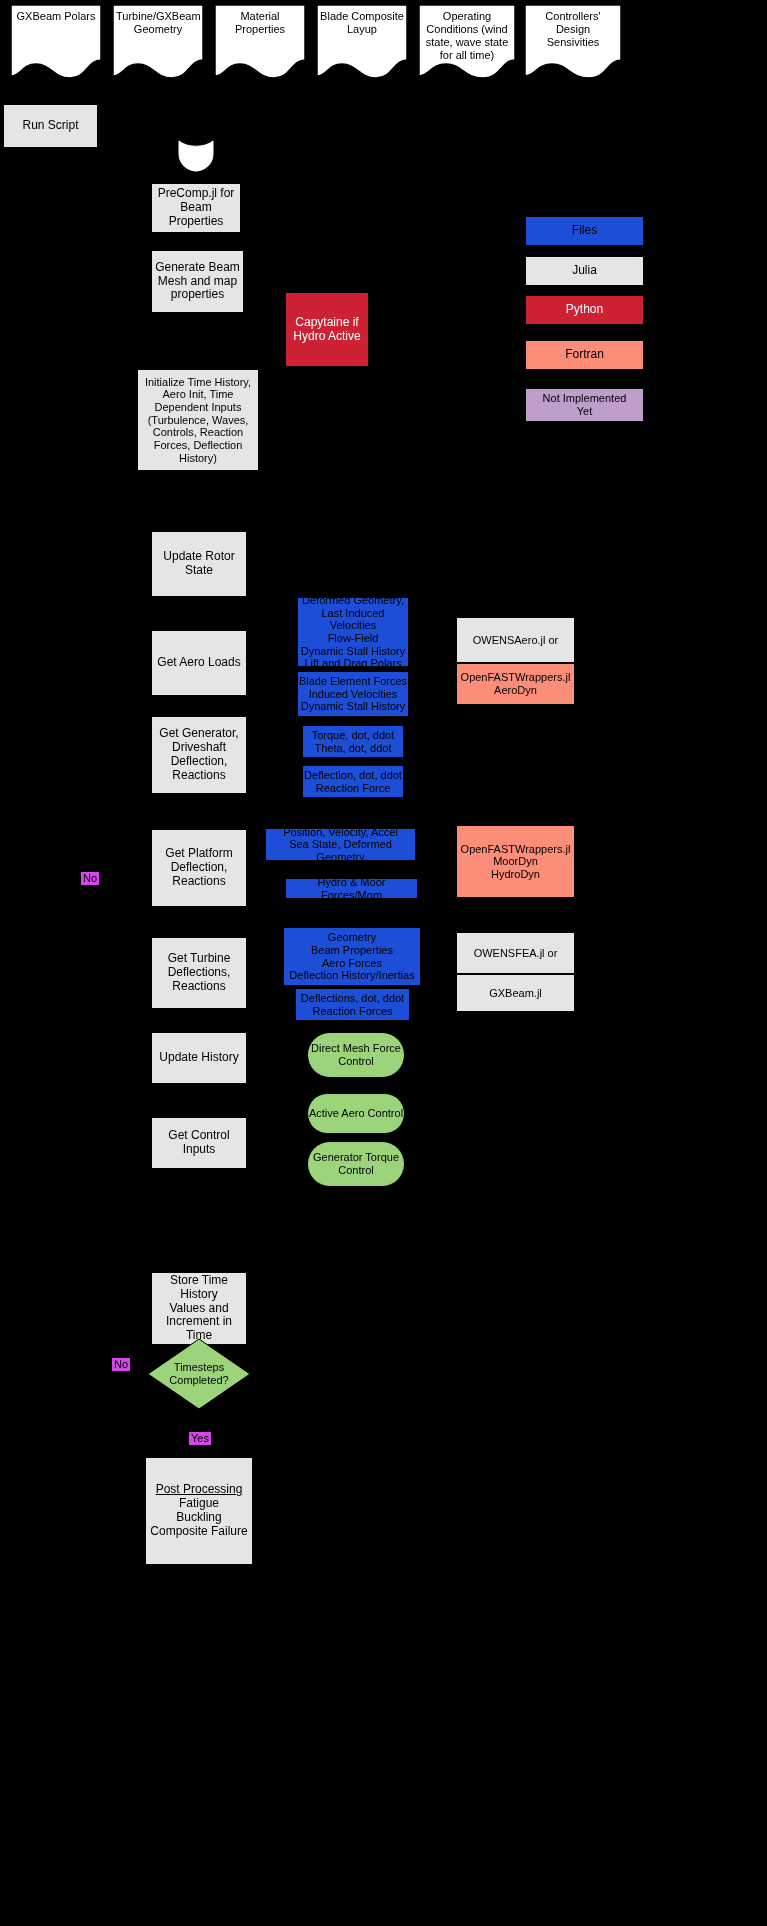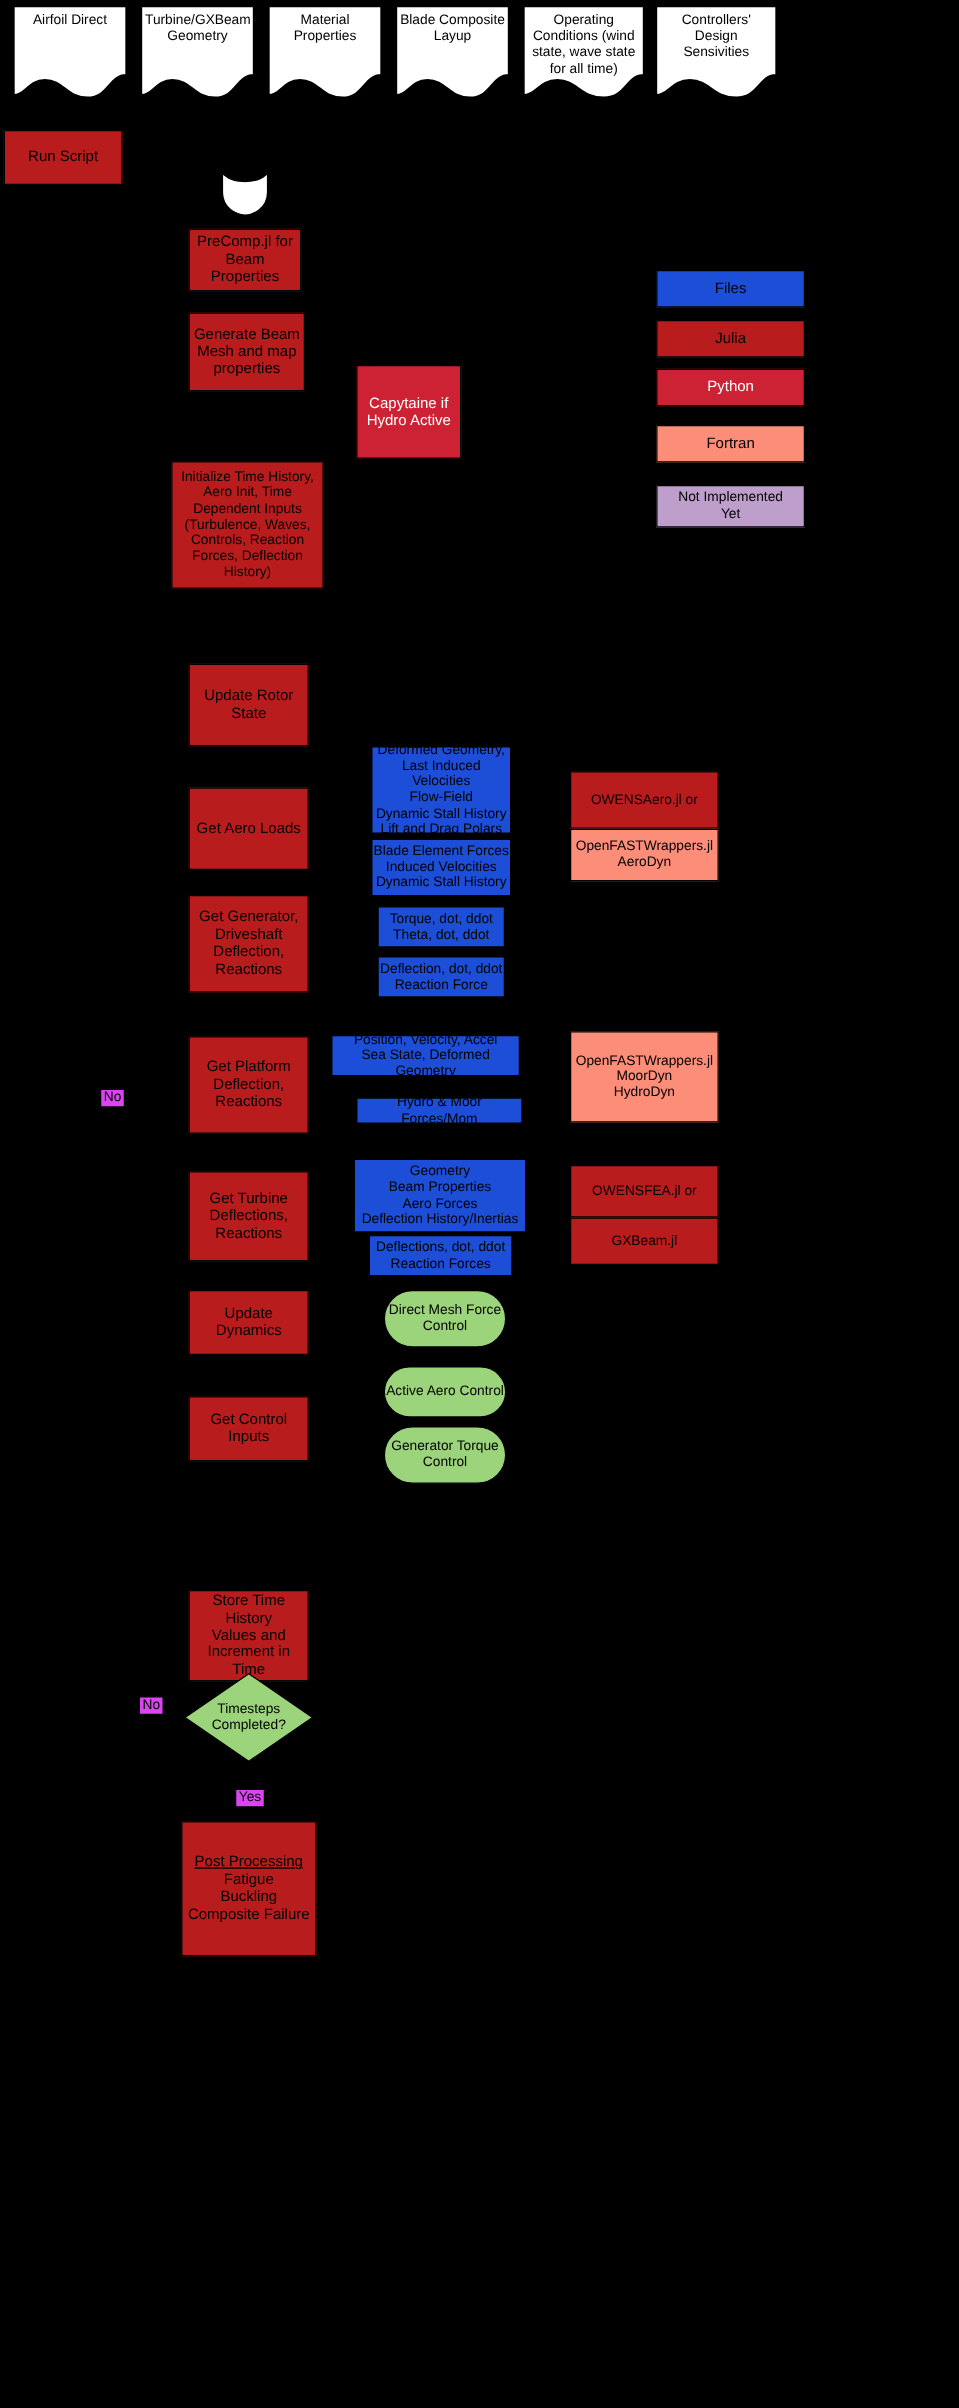--- a/index.html
+++ b/index.html
@@ -22,21 +22,21 @@
     box-sizing: border-box;
     display: flex;
     align-items: center;
     justify-content: center;
     text-align: center;
     color: #000000;
     line-height: 1.15;
     white-space: pre-line;
     border: 1px solid #000000;
   }
-  .green  { background: #b91c1c; }
+  .green  { background: #e5e5e5; }
   .white  { background: #1d4ed8; }
   .crimson{ background: #CC2233; }
   .salmon { background: #FC8D79; }
   .purple { background: #BE9ECB; }
 
   
   .doc {
     position: absolute;
     box-sizing: border-box;
   }
@@ -97,21 +97,21 @@
 </style>
 </head>
 <body>
 
 <div id="canvas">
 
   <div class="doc" style="left:10px; top:4px; width:92px; height:76px;">
     <svg width="92" height="76" viewBox="0 0 92 76">
       <path d="M1,1 H91 V56 C77,56 77,74 60,74 C43,74 41,60 26,60 C12,60 11,72 1,72 Z" fill="#FFFFFF" stroke="#000000" stroke-width="1.5"></path>
     </svg>
-    <div class="doc-label fs11">Airfoil Direct</div>
+    <div class="doc-label fs11">GXBeam Polars</div>
   </div>
 
   <div class="doc" style="left:112px; top:4px; width:92px; height:76px;">
     <svg width="92" height="76" viewBox="0 0 92 76">
       <path d="M1,1 H91 V56 C77,56 77,74 60,74 C43,74 41,60 26,60 C12,60 11,72 1,72 Z" fill="#FFFFFF" stroke="#000000" stroke-width="1.5"></path>
     </svg>
     <div class="doc-label fs11">Turbine/GXBeam
 Geometry</div>
   </div>
 
@@ -191,21 +191,21 @@
 Reactions</div>
 
   <div class="node green fs12" style="left:151px; top:829px; width:96px; height:78px;">Get Platform
 Deflection,
 Reactions</div>
 
   <div class="node green fs12" style="left:151px; top:937px; width:96px; height:72px;">Get Turbine
 Deflections,
 Reactions</div>
 
-  <div class="node green fs12" style="left:151px; top:1032px; width:96px; height:52px;">Update Dynamics</div>
+  <div class="node green fs12" style="left:151px; top:1032px; width:96px; height:52px;">Update History</div>
 
   <div class="node green fs12" style="left:151px; top:1117px; width:96px; height:52px;">Get Control Inputs</div>
 
 
   <div class="node green fs12" style="left:151px; top:1272px; width:96px; height:73px;">Store Time History
 Values and
 Increment in Time</div>
 
   <div class="diamond" style="left:147px; top:1338px; width:104px; height:72px;">
     <svg width="104" height="72" viewBox="0 0 104 72">

